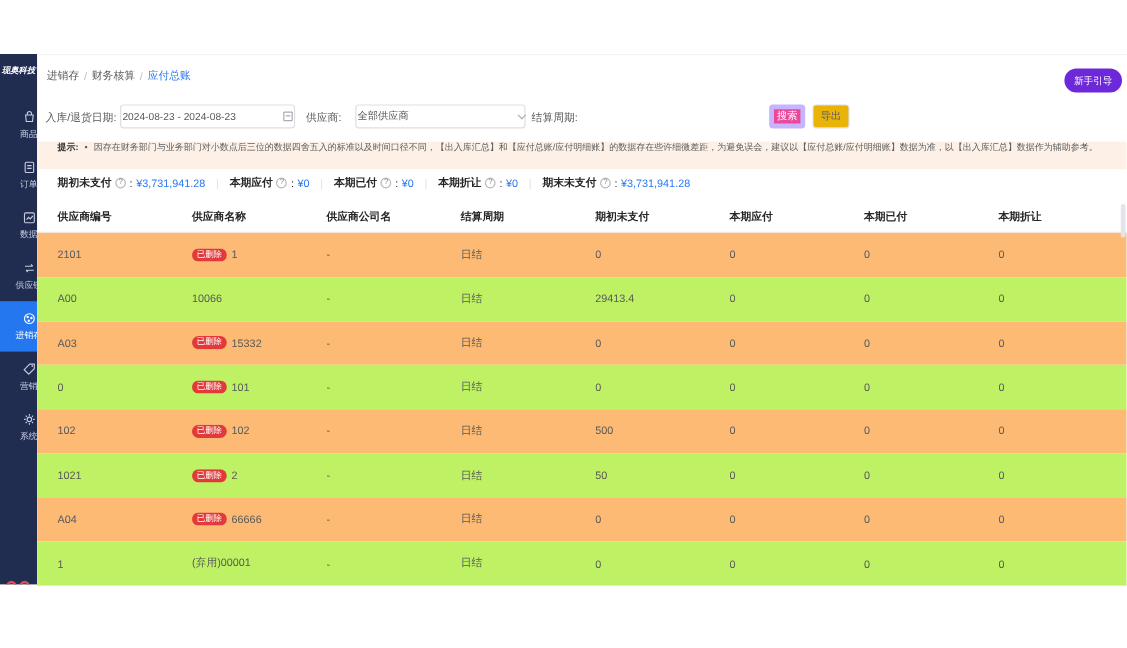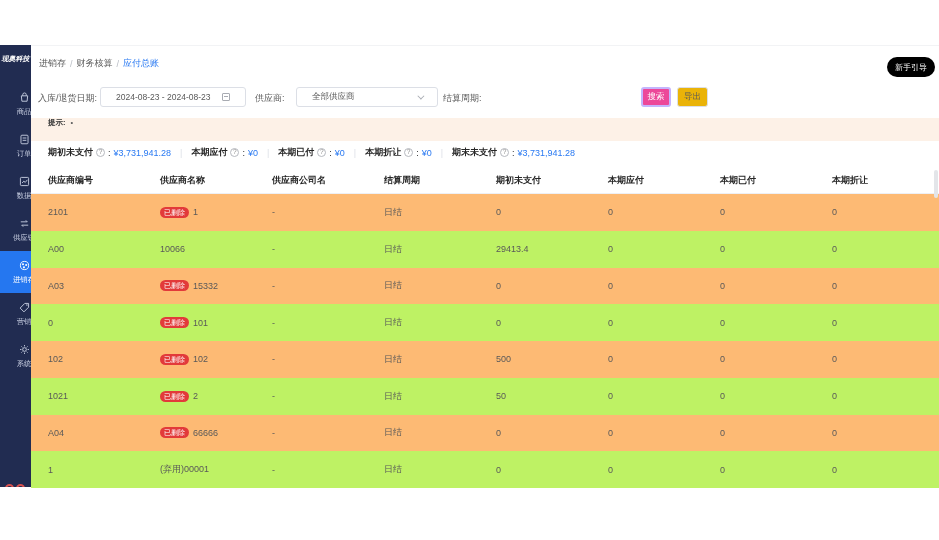--- a/index.html
+++ b/index.html
@@ -23,31 +23,31 @@
   
   .main { position:absolute; left:31px; top:0; right:0; height:442px; background:#fff; border-top:1px solid #f2f3f5; }
   .breadcrumb { position:absolute; left:8px; top:11px; font-size:9px; color:#595959; display:flex; align-items:center; }
   .crumb-sep { color:#b9bdc5; margin:0 4px; }
   .crumb-current { color:#2979f2; }
 
   .search-box { position:absolute; right:58px; top:11px; width:152px; height:20px; border:1px solid #dcdfe6; border-radius:3px; display:flex; align-items:center; padding:0 6px; background:#fff; }
   .search-box input { border:none; outline:none; flex:1; font-size:8px; color:#595959; font-family:inherit; min-width:0; }
   .search-box input::placeholder { color:#b9bdc5; }
   .search-icon svg { width:9px; height:9px; display:block; }
-  .guide-btn { position:absolute; right:4px; top:11px; width:48px; height:20px; border:none; border-radius:10px; background:#000000; color:#fff; font-size:8px; font-family:inherit; cursor:pointer; }
+  .guide-btn { position:absolute; right:4px; top:11px; width:48px; height:20px; border:none; border-radius:10px; background:#6d28d9; color:#fff; font-size:8px; font-family:inherit; cursor:pointer; }
 
   .filters { position:absolute; left:0; top:41px; right:0; height:22px; font-size:9px; color:#595959; }
   .f-label { position:absolute; top:5px; white-space:nowrap; }
-  .f-box { position:absolute; top:0; height:20px; border:1px solid #dcdfe6; border-radius:3px; background:#fff; display:flex; align-items:center; padding:0 15px; font-size:8.5px; color:#595959; cursor:pointer; }
+  .f-box { position:absolute; top:0; height:20px; border:1px solid #dcdfe6; border-radius:3px; background:#fff; display:flex; align-items:center; padding:0 1px; font-size:8.5px; color:#595959; cursor:pointer; }
   .f-box .grow { flex:1; white-space:nowrap; overflow:hidden; }
   .cal-icon { width:8px; height:8px; border:1px solid #a8abb2; border-radius:1px; position:relative; flex:0 0 auto; }
   .cal-icon::before { content:""; position:absolute; left:1px; right:1px; top:2px; border-top:1px solid #a8abb2; }
   .chevron { width:5px; height:5px; border-right:1px solid #a8abb2; border-bottom:1px solid #a8abb2; transform:rotate(45deg) translateY(-2px); flex:0 0 auto; }
   .btn { position:absolute; top:0; height:20px; border-radius:3px; font-size:8.5px; font-family:inherit; cursor:pointer; }
-  .btn-primary { background:#ec4899; border:2px solid #c4b5fd; color:#fff;font-family:Liberation Serif, serif; }
+  .btn-primary { background:#ec4899; border:4px solid #c4b5fd; color:#fff;font-family:Liberation Serif, serif; }
   .btn-plain { background:#eab308; border:1px solid #dcdfe6; color:#595959; }
 
   .hint { position:absolute; left:0; top:72px; right:0; height:23px; background:#fdf1e7; display:flex; align-items:flex-start; padding-left:17px; font-size:7.5px; color:#5c5c5c; white-space:nowrap; overflow:hidden; }
   .hint-prefix { font-weight:bold; color:#333; margin-right:5px; }
   .hint-bullet { margin-right:5px; }
 
   .summary { position:absolute; left:17px; top:100px; right:0; font-size:9px; color:#262626; display:flex; align-items:center; white-space:nowrap; }
   .sum-item { display:inline-flex; align-items:center; }
   .sum-label { font-weight:bold; }
   .help-icon { width:9px; height:9px; border:1px solid #b6b9bf; border-radius:50%; margin:0 3px 0 3px; position:relative; display:inline-block; }
@@ -167,20 +167,21 @@
           <span class="chevron"></span>
         </div>
         <span class="f-label" style="left:412px">结算周期:</span>
         <button class="btn btn-primary" style="left:610px; width:30px">搜索</button>
         <button class="btn btn-plain" style="left:646px; width:31px">导出</button>
       </div>
 
       <div class="hint">
         <span class="hint-prefix">提示:</span>
         <span class="hint-bullet">•</span>
+        <span>因存在财务部门与业务部门对小数点后三位的数据四舍五入的标准以及时间口径不同，【出入库汇总】和【应付总账/应付明细账】的数据存在些许细微差距，为避免误会，建议以【应付总账/应付明细账】数据为准，以【出入库汇总】数据作为辅助参考。</span>
       </div>
 
       <div class="summary">
           <span class="sum-item">
             <span class="sum-label">期初未支付</span>
             <span class="help-icon"></span>
             <span>:</span>
             <span class="sum-value">¥3,731,941.28</span>
           </span>
           <span class="sum-sep">|</span>

